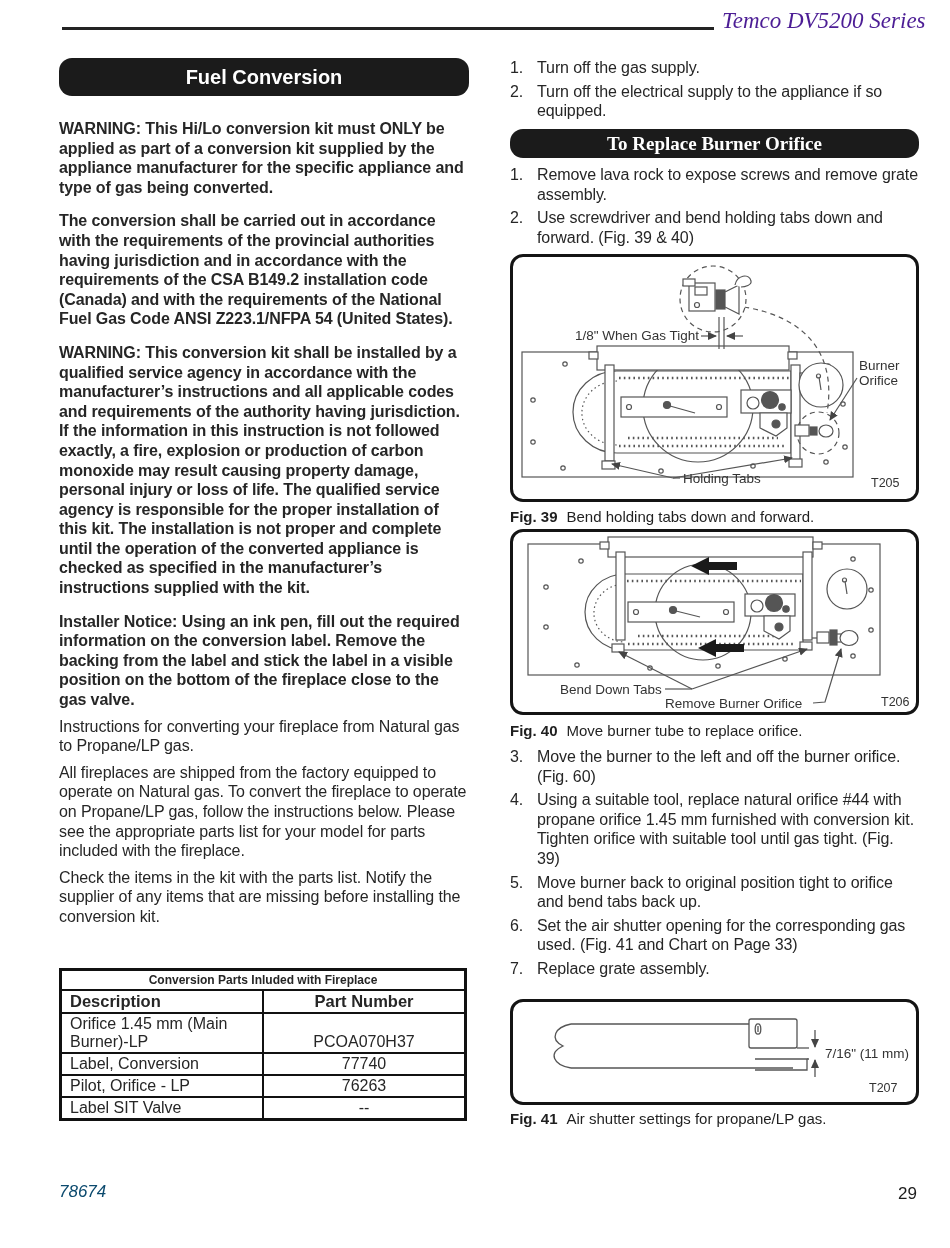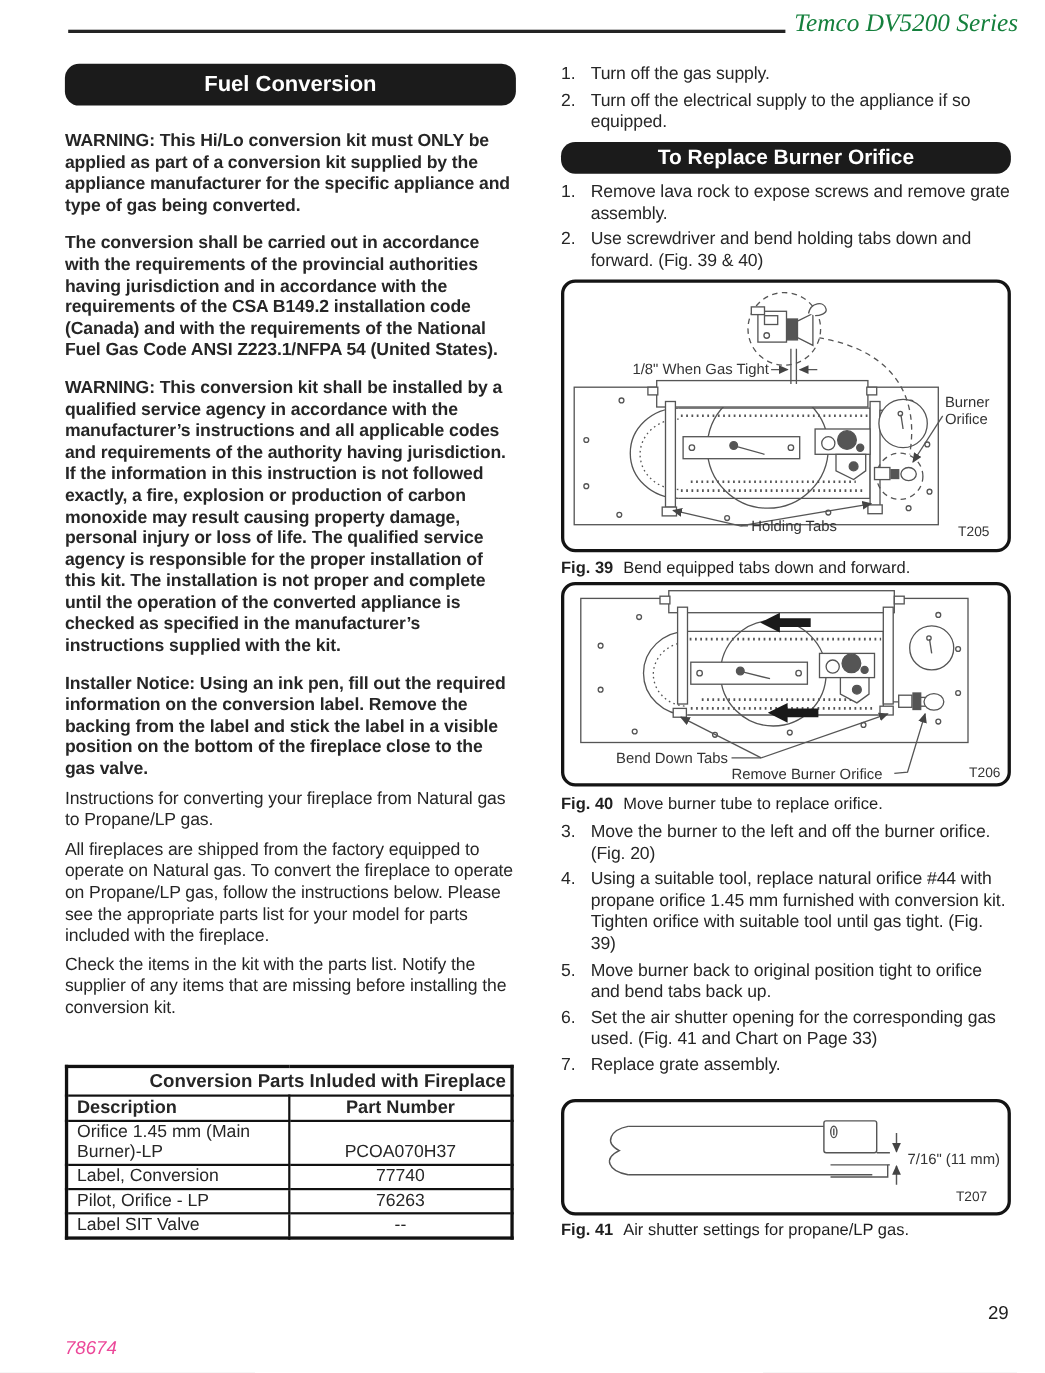--- a/index.html
+++ b/index.html
@@ -1,53 +1,53 @@
 <!DOCTYPE html>
 <html><head>
 <meta charset="utf-8">
 <style>
   html,body{margin:0;padding:0;background:#e8e8e8;}
   .page{position:relative;width:950px;height:1248px;background:#ffffff;overflow:hidden;
         font-family:"Liberation Sans",sans-serif;color:#262626;}
   
   .header-rule{position:absolute;left:62px;top:27px;width:652px;height:3px;background:#232323;}
   .series-title{position:absolute;left:722px;top:8px;width:200px;
-        font-family:"Liberation Serif",serif;font-style:italic;font-size:23px;color:#15803d;white-space:nowrap;}
+        font-family:"Liberation Serif",serif;font-style:italic;font-size:23px;color:#4c1d95;white-space:nowrap;}
   
   .col-left{position:absolute;left:59px;top:58px;width:410px;}
   .col-right{position:absolute;left:510px;top:58px;width:409px;}
   .abs{position:absolute;left:0;right:0;border-radius:13px;}
   
   .section-bar{background:#1b1b1b;color:#ffffff;font-weight:bold;text-align:center;}
   .bar-left{height:38px;line-height:38px;font-size:20px;}
-  .bar-right{height:29px;line-height:29px;font-size:19px;}
+  .bar-right{height:29px;line-height:29px;font-size:19px;font-family:Liberation Serif, serif;}
   
   .paras p{font-size:16px;line-height:19.6px;margin:0 0 7px 0;letter-spacing:-0.1px;}
   .paras p.b{font-weight:bold;margin-top:14px;}
   
   .step{display:flex;font-size:16px;line-height:19.6px;margin:0 0 4px 0;letter-spacing:-0.1px;}
   .step .n{flex:none;width:27px;}
   .step .t{flex:1;}
   
   .parts-table{border-collapse:collapse;width:408px;table-layout:fixed;}
   .parts-table,.parts-table td,.parts-table th{border:2px solid #111;}
   .parts-table{border-width:3px;}
-  .parts-table .title{font-size:17px;font-weight:bold;text-align:right;padding:2px 4px;}
+  .parts-table .title{font-size:12px;font-weight:bold;text-align:center;padding:2px 4px;}
   .parts-table th{font-size:16.5px;text-align:left;padding:1px 8px;}
   .parts-table th.pn{text-align:center;}
   .parts-table td{font-size:16px;padding:1px 8px;white-space:pre-line;}
   .parts-table td.pn{text-align:center;vertical-align:bottom;}
   
   .fig{border:3px solid #141414;background:#fff;}
   .figcap{font-size:15px;color:#1f1f1f;}
   .figcap .fl{font-weight:bold;margin-right:9px;}
   svg text{font-family:"Liberation Sans",sans-serif;font-size:13.5px;fill:#333;}
   svg text.ref{font-size:12.5px;}
   
-  .doc-number{position:absolute;left:59px;top:1216px;font-size:17px;font-style:italic;color:#ec4899;}
+  .doc-number{position:absolute;left:59px;top:1182px;font-size:17px;font-style:italic;color:#0c4a6e;}
   .page-number{position:absolute;right:33px;top:1184px;font-size:17px;color:#1d1d1d;}
 </style>
 </head>
 <body>
 
 <div class="page">
 
   <div class="header-rule"></div>
   <div class="series-title">Temco DV5200 Series</div>
 
@@ -202,21 +202,21 @@
           </g>
         </g>
         <text x="186" y="83" text-anchor="end">1/8" When Gas Tight</text>
         <text x="346" y="113">Burner</text>
         <text x="346" y="128">Orifice</text>
         <text x="170" y="226">Holding Tabs</text>
         <text x="358" y="230" class="ref">T205</text>
       </svg>
     </div>
     <div class="figcap abs" style="top:450px;">
-      <span class="fl">Fig. 39</span><span>Bend equipped tabs down and forward.</span>
+      <span class="fl">Fig. 39</span><span>Bend holding tabs down and forward.</span>
     </div>
 
     <div class="fig abs" style="top:471px;height:180px;">
       <svg width="403" height="180" viewBox="0 0 403 180">
         <defs>
           <marker id="a40" markerWidth="9" markerHeight="9" refX="8" refY="4" orient="auto" markerUnits="userSpaceOnUse">
             <path d="M0,0 L9,4 L0,8 z" fill="#444"></path>
           </marker>
         </defs>
         <g stroke="#555" stroke-width="1.2" fill="none">
@@ -289,21 +289,21 @@
         <text x="368" y="174" class="ref">T206</text>
       </svg>
     </div>
     <div class="figcap abs" style="top:664px;">
       <span class="fl">Fig. 40</span><span>Move burner tube to replace orifice.</span>
     </div>
 
     <div class="abs" style="top:689px;">
       <div class="step">
         <span class="n">3.</span>
-        <span class="t">Move the burner to the left and off the burner orifice. (Fig. 20)</span>
+        <span class="t">Move the burner to the left and off the burner orifice. (Fig. 60)</span>
       </div>
       <div class="step">
         <span class="n">4.</span>
         <span class="t">Using a suitable tool, replace natural orifice #44 with propane orifice 1.45 mm furnished with conversion kit. Tighten orifice with suitable tool until gas tight. (Fig. 39)</span>
       </div>
       <div class="step">
         <span class="n">5.</span>
         <span class="t">Move burner back to original position tight to orifice and bend tabs back up.</span>
       </div>
       <div class="step">

